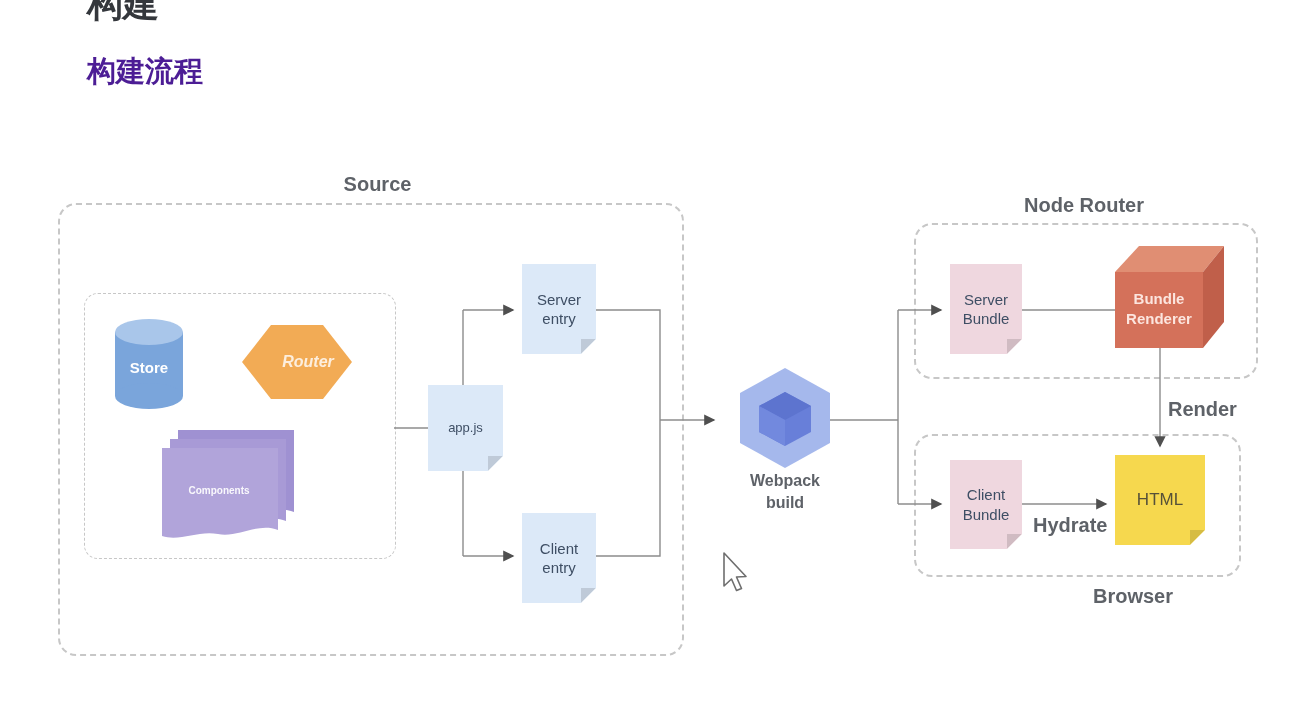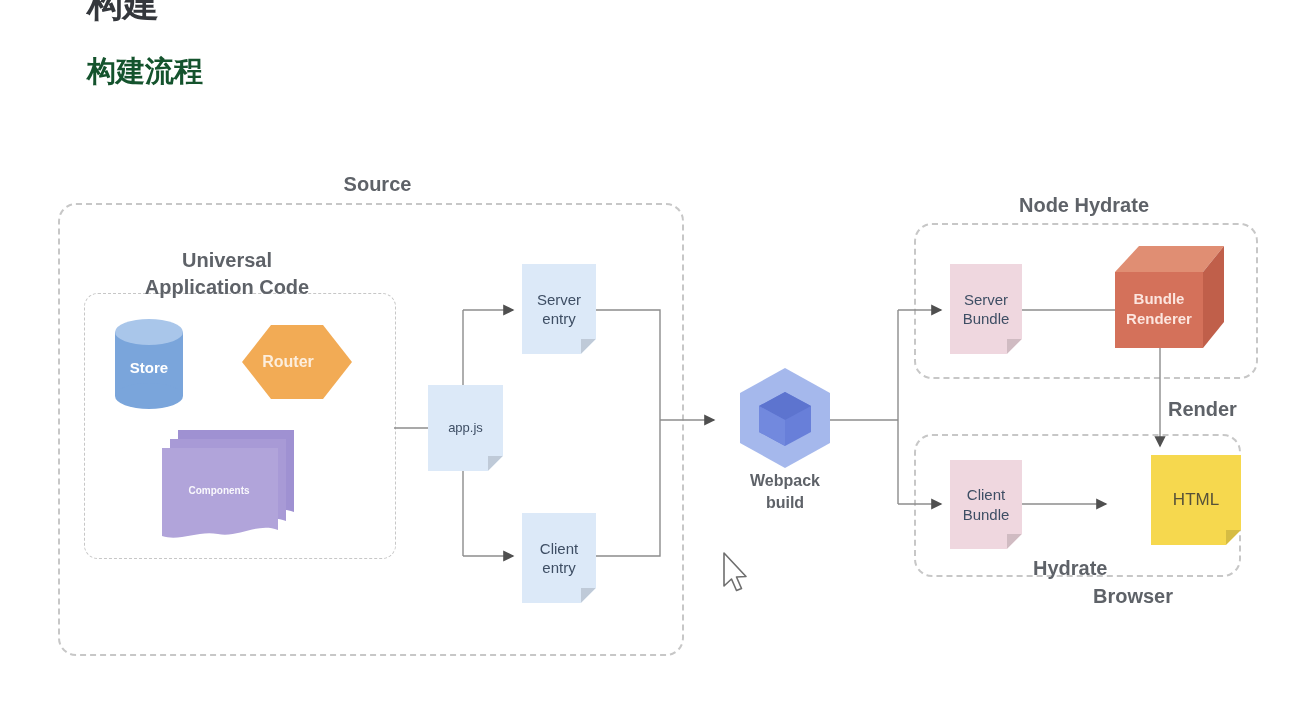--- a/index.html
+++ b/index.html
@@ -3,21 +3,21 @@
 <meta charset="utf-8">
 <style>
   html,body { margin:0; padding:0; background:#ffffff; }
   #canvas {
     position:relative; width:1299px; height:714px; overflow:hidden;
     background:#ffffff; font-family:"Liberation Sans", sans-serif;
   }
 
   
   .h-main { position:absolute; left:87px; top:-20px; font-size:36px; font-weight:700; color:#34373c; }
-  .h-sub  { position:absolute; left:87px; top:52px;  font-size:29px; font-weight:700; color:#14532d;text-align:right; }
+  .h-sub  { position:absolute; left:87px; top:52px;  font-size:29px; font-weight:700; color:#4c1d95;text-align:right; }
 
   
   .dash-box { position:absolute; border:2px dashed #c7c7c7; border-radius:18px; }
   .dash-box.inner { border-radius:14px; border-width:1.5px; }
 
   
   .sec-label {
     position:absolute; font-size:20px; font-weight:700; color:#5e6268;
     text-align:center; white-space:pre-line; line-height:1.35;
   }
@@ -28,21 +28,21 @@
     clip-path: polygon(0 0, 100% 0, 100% calc(100% - 15px), calc(100% - 15px) 100%, 0 100%);
     font-size:15px; font-weight:400; color:#3e4e64; text-align:center;
     white-space:pre-line; line-height:1.3;
   }
   .note::after {
     content:""; position:absolute; right:0; bottom:0; width:15px; height:15px;
     background:rgba(0,0,0,0.13); clip-path: polygon(0 0, 100% 0, 0 100%);
   }
   .note.blue   { background:#dce9f8; }
   .note.pink   { background:#efd7df; }
-  .note.yellow { background:#f6d84e; color:#565139; font-size:17px;margin-left:36px; }
+  .note.yellow { background:#f6d84e; color:#565139; font-size:17px; }
   .note.appjs  { font-size:13px; }
 
   
   .shape-label {
     position:absolute; transform:translate(-50%,-50%);
     font-weight:700; color:#ffffff; text-align:center; white-space:pre-line; line-height:1.3;
   }
 
   svg.layer { position:absolute; left:0; top:0; }
 </style>
@@ -53,26 +53,24 @@
 
   <div class="h-main">构建</div>
   <div class="h-sub">构建流程</div>
 
   <div class="dash-box" style="left:58px; top:203px; width:622px; height:449px;"></div>
   <div class="dash-box inner" style="left:84px; top:293px; width:310px; height:264px;"></div>
   <div class="dash-box" style="left:914px; top:223px; width:340px; height:152px;"></div>
   <div class="dash-box" style="left:914px; top:434px; width:323px; height:139px;"></div>
 
   <div class="sec-label" style="left:300px; top:171px; width:155px;">Source</div>
-  <div class="sec-label" style="left:127px; top:247px; width:200px;">Universal
-Application Code</div>
-  <div class="sec-label" style="left:1004px; top:192px; width:160px;">Node Hydrate</div>
+  <div class="sec-label" style="left:1004px; top:192px; width:160px;">Node Router</div>
   <div class="sec-label" style="left:1053px; top:583px; width:160px;">Browser</div>
   <div class="sec-label" style="left:1168px; top:396px; width:64px;">Render</div>
-  <div class="sec-label" style="left:1033px; top:512px; width:72px;margin-top:43px;">Hydrate</div>
+  <div class="sec-label" style="left:1033px; top:512px; width:72px;">Hydrate</div>
   <div class="sec-label" style="left:725px; top:470px; width:120px; font-size:16px;">Webpack
 build</div>
 
   <svg class="layer" width="1299" height="714" viewBox="0 0 1299 714">
     <defs>
       <marker id="ah" markerWidth="9" markerHeight="8" refX="7" refY="4" orient="auto">
         <path d="M0,0 L8,4 L0,8 Z" fill="#4f4f4f"></path>
       </marker>
     </defs>
 
@@ -125,21 +123,21 @@
 entry</div>
   <div class="note blue" style="left:522px; top:513px; width:74px; height:90px;">Client
 entry</div>
   <div class="note pink" style="left:950px; top:264px; width:72px; height:90px;">Server
 Bundle</div>
   <div class="note pink" style="left:950px; top:460px; width:72px; height:89px;">Client
 Bundle</div>
   <div class="note yellow" style="left:1115px; top:455px; width:90px; height:90px;">HTML</div>
 
   <div class="shape-label" style="left:149px; top:368px; font-size:15px;">Store</div>
-  <div class="shape-label" style="left:288px; top:362px; font-size:16px; color:rgba(255,255,255,0.8);">Router</div>
+  <div class="shape-label" style="left:308px; top:362px; font-size:16px; color:rgba(255,255,255,0.8);font-style:italic;">Router</div>
   <div class="shape-label" style="left:219px; top:490px; font-size:10px; color:rgba(255,255,255,0.92);">Components</div>
   <div class="shape-label" style="left:1159px; top:308px; font-size:15px; color:rgba(255,238,232,0.93);">Bundle
 Renderer</div>
 
   <svg class="layer" width="1299" height="714" viewBox="0 0 1299 714" style="pointer-events:none;">
     <path d="M724 553 L724 586 L731.5 579 L736.5 590.5 L741.5 588.5 L736.5 577 L746 576.5 Z" fill="#ffffff" stroke="#6e6e6e" stroke-width="1.6" stroke-linejoin="round"></path>
   </svg>
 
 </div>
 

